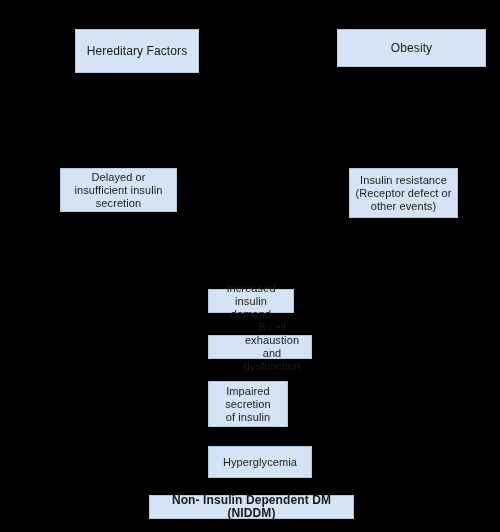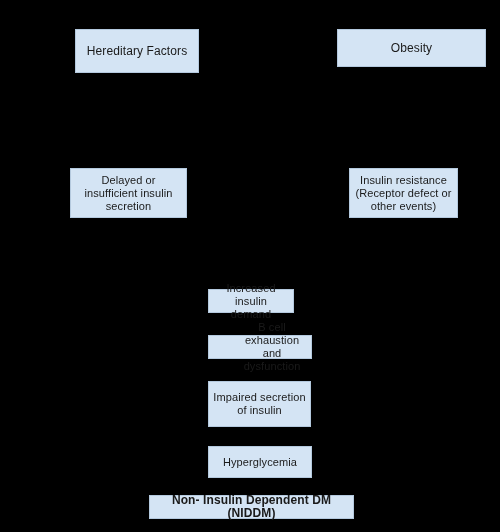--- a/index.html
+++ b/index.html
@@ -100,21 +100,21 @@
   <div class="arrowhead" style="left:257px; top:490px;"></div>
 
   <div class="node top-level" style="left:75px; top:29px; width:124px; height:44px;align-items:center;">
     <span class="node-text">Hereditary Factors</span>
   </div>
 
   <div class="node top-level" style="left:337px; top:29px; width:149px; height:38px;">
     <span class="node-text">Obesity</span>
   </div>
 
-  <div class="node" style="left:70px; top:168px; width:117px; height:50px;text-align:center;">
+  <div class="node" style="left:60px; top:168px; width:117px; height:44px;text-align:center;">
     <span class="node-text">Delayed or
 insufficient insulin
 secretion</span>
   </div>
 
   <div class="node" style="left:349px; top:168px; width:109px; height:50px;">
     <span class="node-text">Insulin resistance
 (Receptor defect or
 other events)</span>
   </div>
@@ -122,21 +122,21 @@
   <div class="node" style="left:208px; top:289px; width:86px; height:24px;">
     <span class="node-text">Increased insulin
 demand</span>
   </div>
 
   <div class="node" style="left:208px; top:335px; width:104px; height:24px;padding-left:28px;">
     <span class="node-text">B cell exhaustion
 and dysfunction</span>
   </div>
 
-  <div class="node" style="left:208px; top:381px; width:103px; height:46px;">
+  <div class="node" style="left:208px; top:381px; width:80px; height:46px;">
     <span class="node-text">Impaired secretion
 of insulin</span>
   </div>
 
   <div class="node" style="left:208px; top:446px; width:104px; height:32px;">
     <span class="node-text">Hyperglycemia</span>
   </div>
 
   <div class="node emphasis" style="left:149px; top:495px; width:205px; height:24px;">
     <span class="node-text">Non- Insulin Dependent DM (NIDDM)</span>

